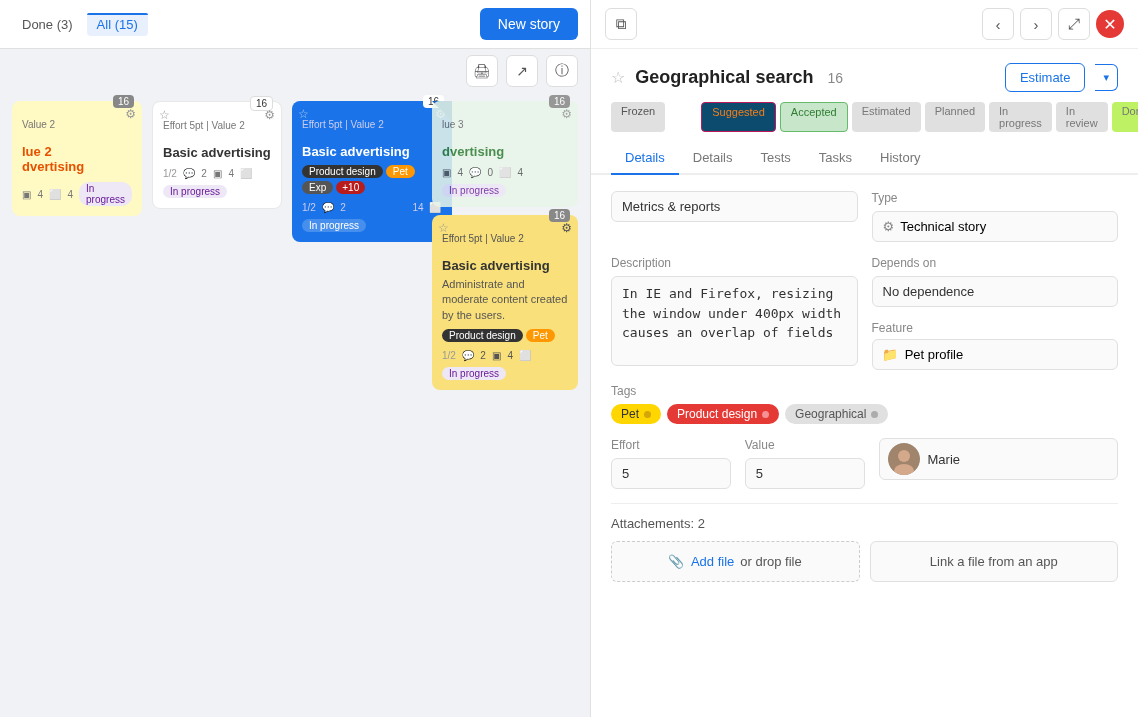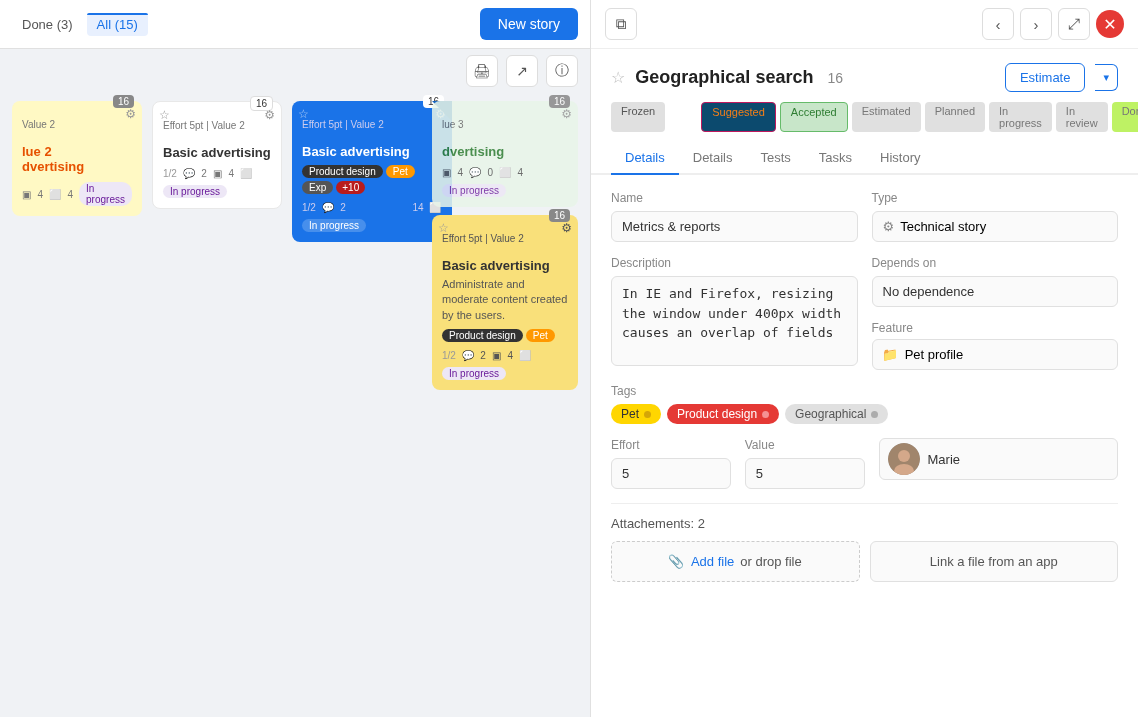--- a/index.html
+++ b/index.html
@@ -286,21 +286,20 @@
     <div class="tab">Details</div>
     <div class="tab">Tests</div>
     <div class="tab">Tasks</div>
     <div class="tab">History</div>
   </div>
 
   <div class="details-body">
     <div class="fields-grid">
 
       <div class="field-group">
-        <div class="field-label">Name</div>
         <input class="field-input" type="text" value="Metrics &amp; reports" style="">
       </div>
 
       <div class="field-group">
         <div class="field-label">Type</div>
         <div class="field-input-with-icon">
           <span style="color:#888;">⚙</span>
           <span>Technical story</span>
         </div>
       </div>

